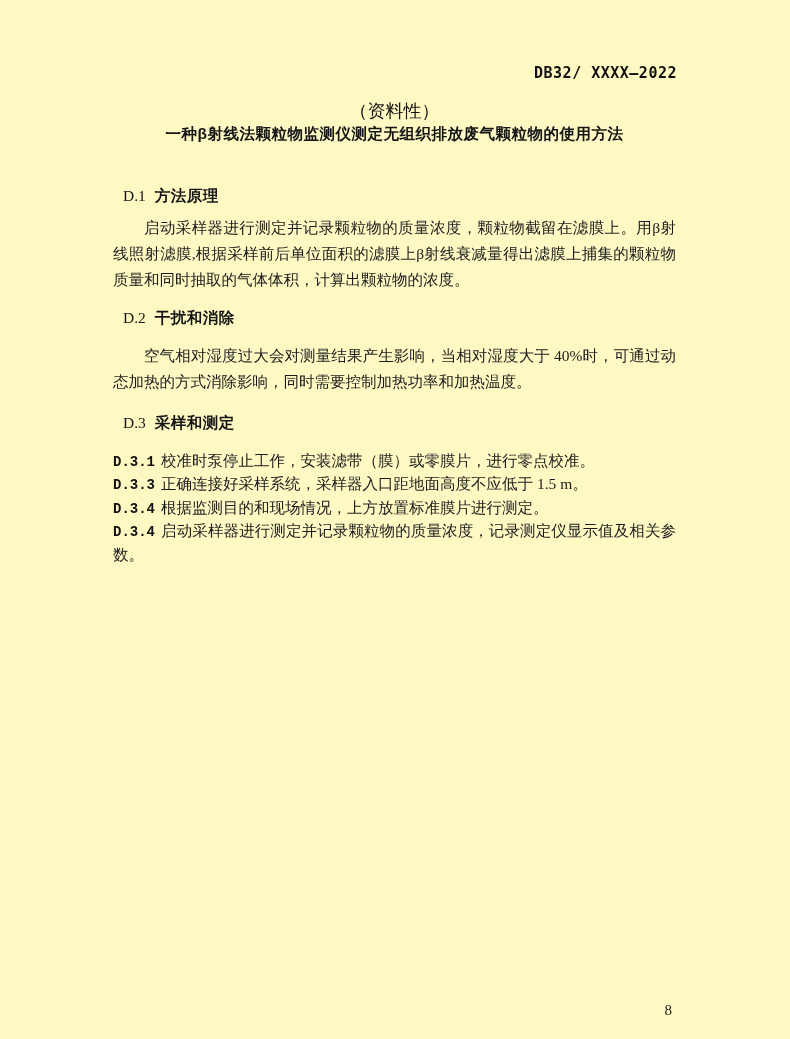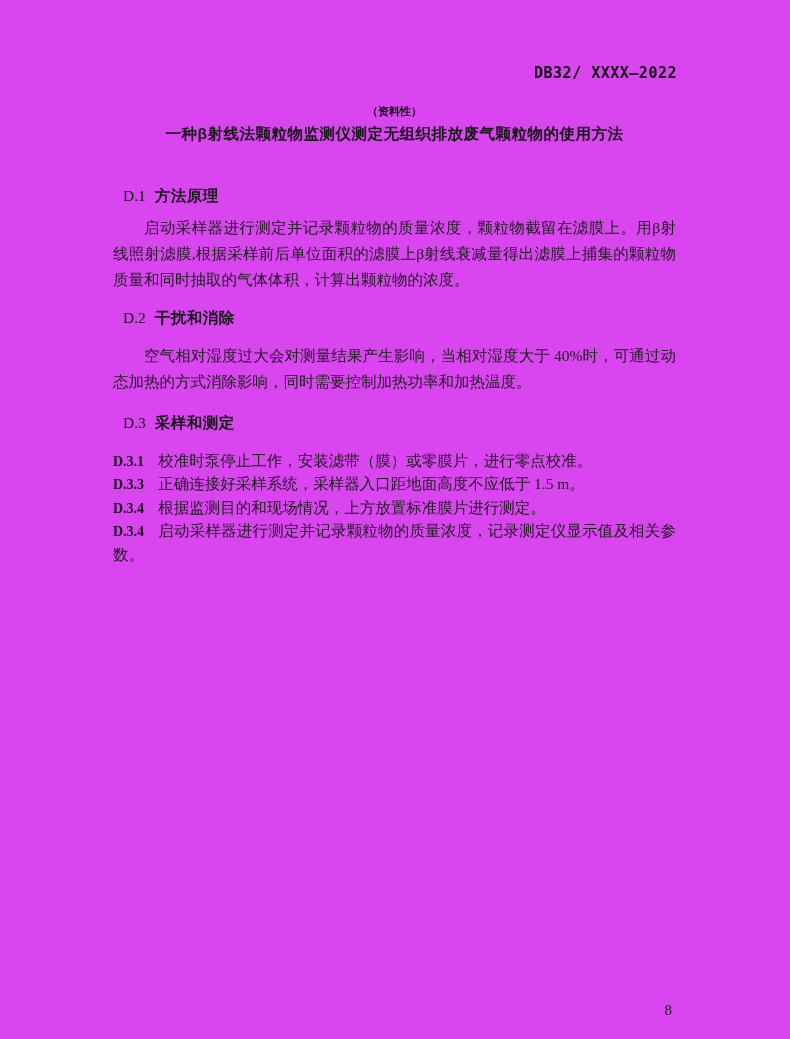--- a/index.html
+++ b/index.html
@@ -2,21 +2,21 @@
 <html lang="zh"><head>
 <meta charset="utf-8">
 <style>
   * { margin: 0; padding: 0; box-sizing: border-box; }
   html, body { background: #ffffff; }
   .page {
     position: relative;
     width: 790px;
     height: 1039px;
     margin: 0 auto;
-    background: #d946ef;
+    background: #fef9c3;
     font-family: "Liberation Serif", "DejaVu Serif", serif;
     color: #1c1c1c;
     overflow: hidden;
   }
   .doc-code {
     position: absolute;
     top: 64px;
     right: 113px;
     font-family: "DejaVu Sans Mono", "Liberation Mono", monospace;
     font-weight: 700;
@@ -33,22 +33,22 @@
   }
   .title-appendix {
     font-family: "Liberation Sans", "DejaVu Sans", sans-serif;
     font-weight: 700;
     font-size: 15px;
     line-height: 20px;
     color: #151515;
   }
   .title-note {
     font-family: "Liberation Sans", "DejaVu Sans", sans-serif;
-    font-weight: 700;
-    font-size: 11px;
+    font-weight: 400;
+    font-size: 18px;
     line-height: 20px;
     color: #151515;
   }
   .title-main {
     margin-top: 2px;
     font-family: "Liberation Sans", "DejaVu Sans", sans-serif;
     font-weight: 700;
     font-size: 15.5px;
     line-height: 22px;
     letter-spacing: 0.5px;
@@ -89,24 +89,24 @@
     width: 563px;
     top: 450px;
   }
   .item-para {
     font-size: 15.5px;
     line-height: 22.4px;
     text-align: justify;
     color: #1c1c1c;
   }
   .item-num {
-    font-family: Liberation Serif, serif;
+    font-family: Liberation Mono, monospace;
     font-weight: 700;
     font-size: 14px;
-    margin-right: 14px;
+    margin-right: 6px;
     color: #111;
   }
   .page-number {
     position: absolute;
     top: 1002px;
     right: 118px;
     font-size: 15px;
     font-family: "Liberation Serif", "DejaVu Serif", serif;
     color: #222;
   }

